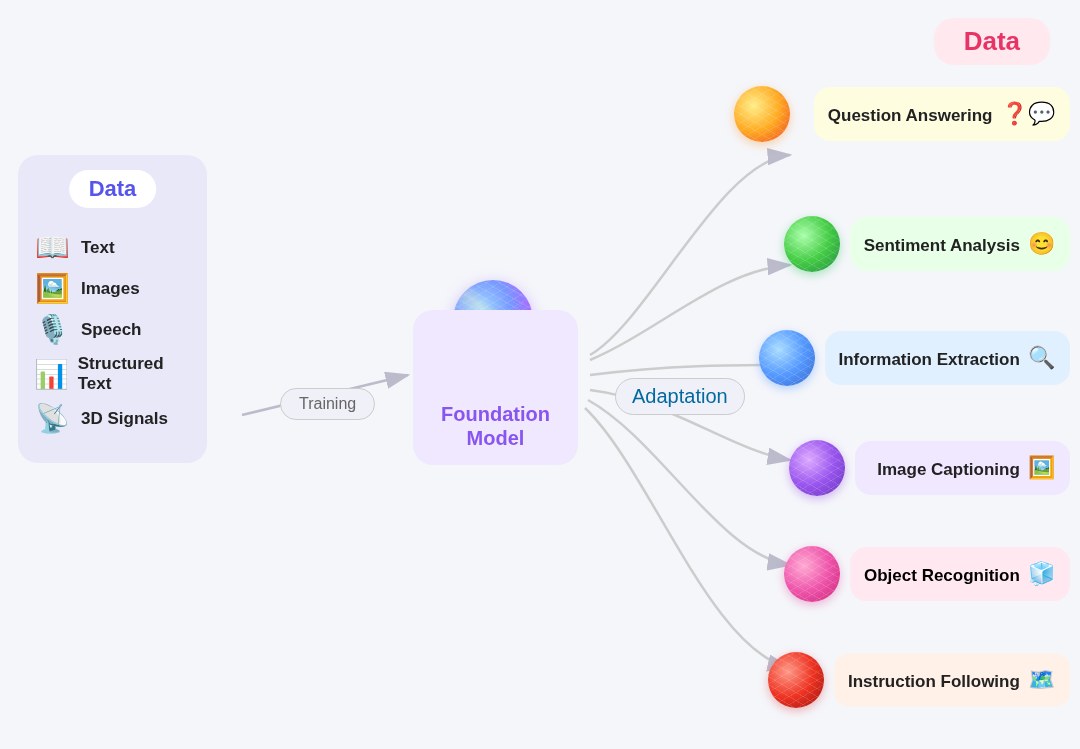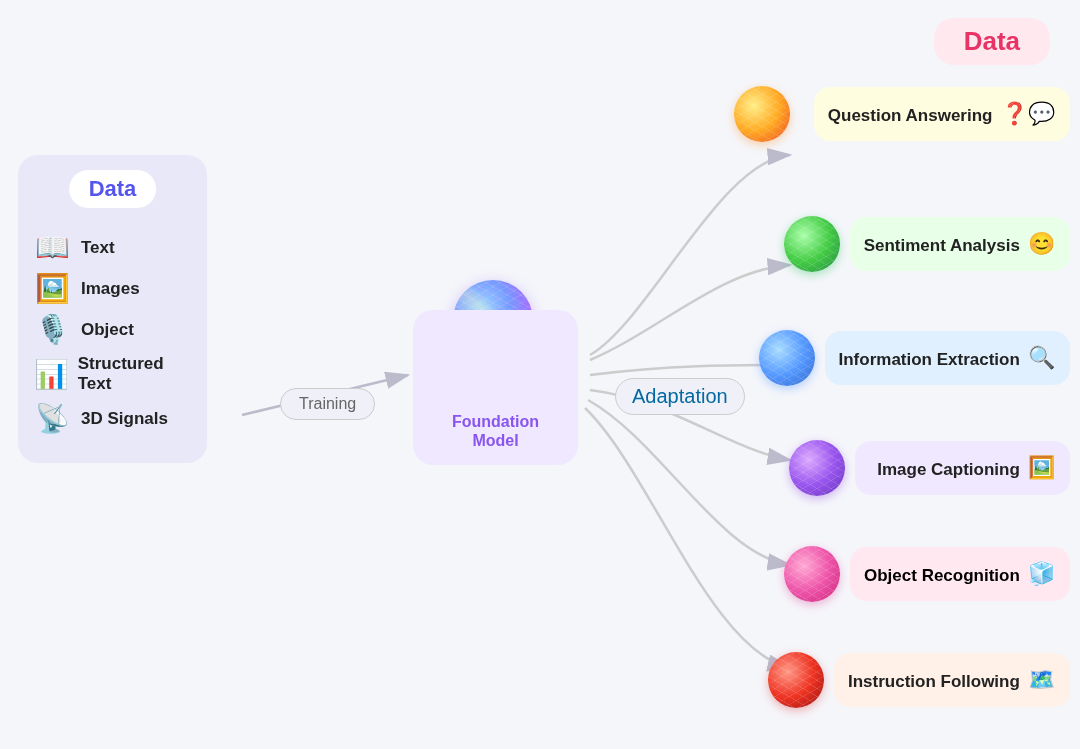--- a/index.html
+++ b/index.html
@@ -76,21 +76,21 @@
       background: #f0e8ff;
       border-radius: 20px;
       display: flex;
       flex-direction: column;
       align-items: center;
       justify-content: flex-end;
       padding-bottom: 15px;
     }
     .foundation-title {
       color: #8855ee;
-      font-size: 16px;
+      font-size: 20px;
       font-weight: bold;
       text-align: center;
       line-height: 1.2;
       margin-top: 8px;
     }
 
     
     .foundation-sphere {
       width: 80px;
       height: 80px;
@@ -226,21 +226,21 @@
   <div class="data-item">
     <div class="icon-area">📖</div>
     <span>Text</span>
   </div>
   <div class="data-item">
     <div class="icon-area">🖼️</div>
     <span>Images</span>
   </div>
   <div class="data-item">
     <div class="icon-area">🎙️</div>
-    <span>Object</span>
+    <span>Speech</span>
   </div>
   <div class="data-item">
     <div class="icon-area">📊</div>
     <span>Structured Text</span>
   </div>
   <div class="data-item">
     <div class="icon-area">📡</div>
     <span>3D Signals</span>
   </div>
 </div>

